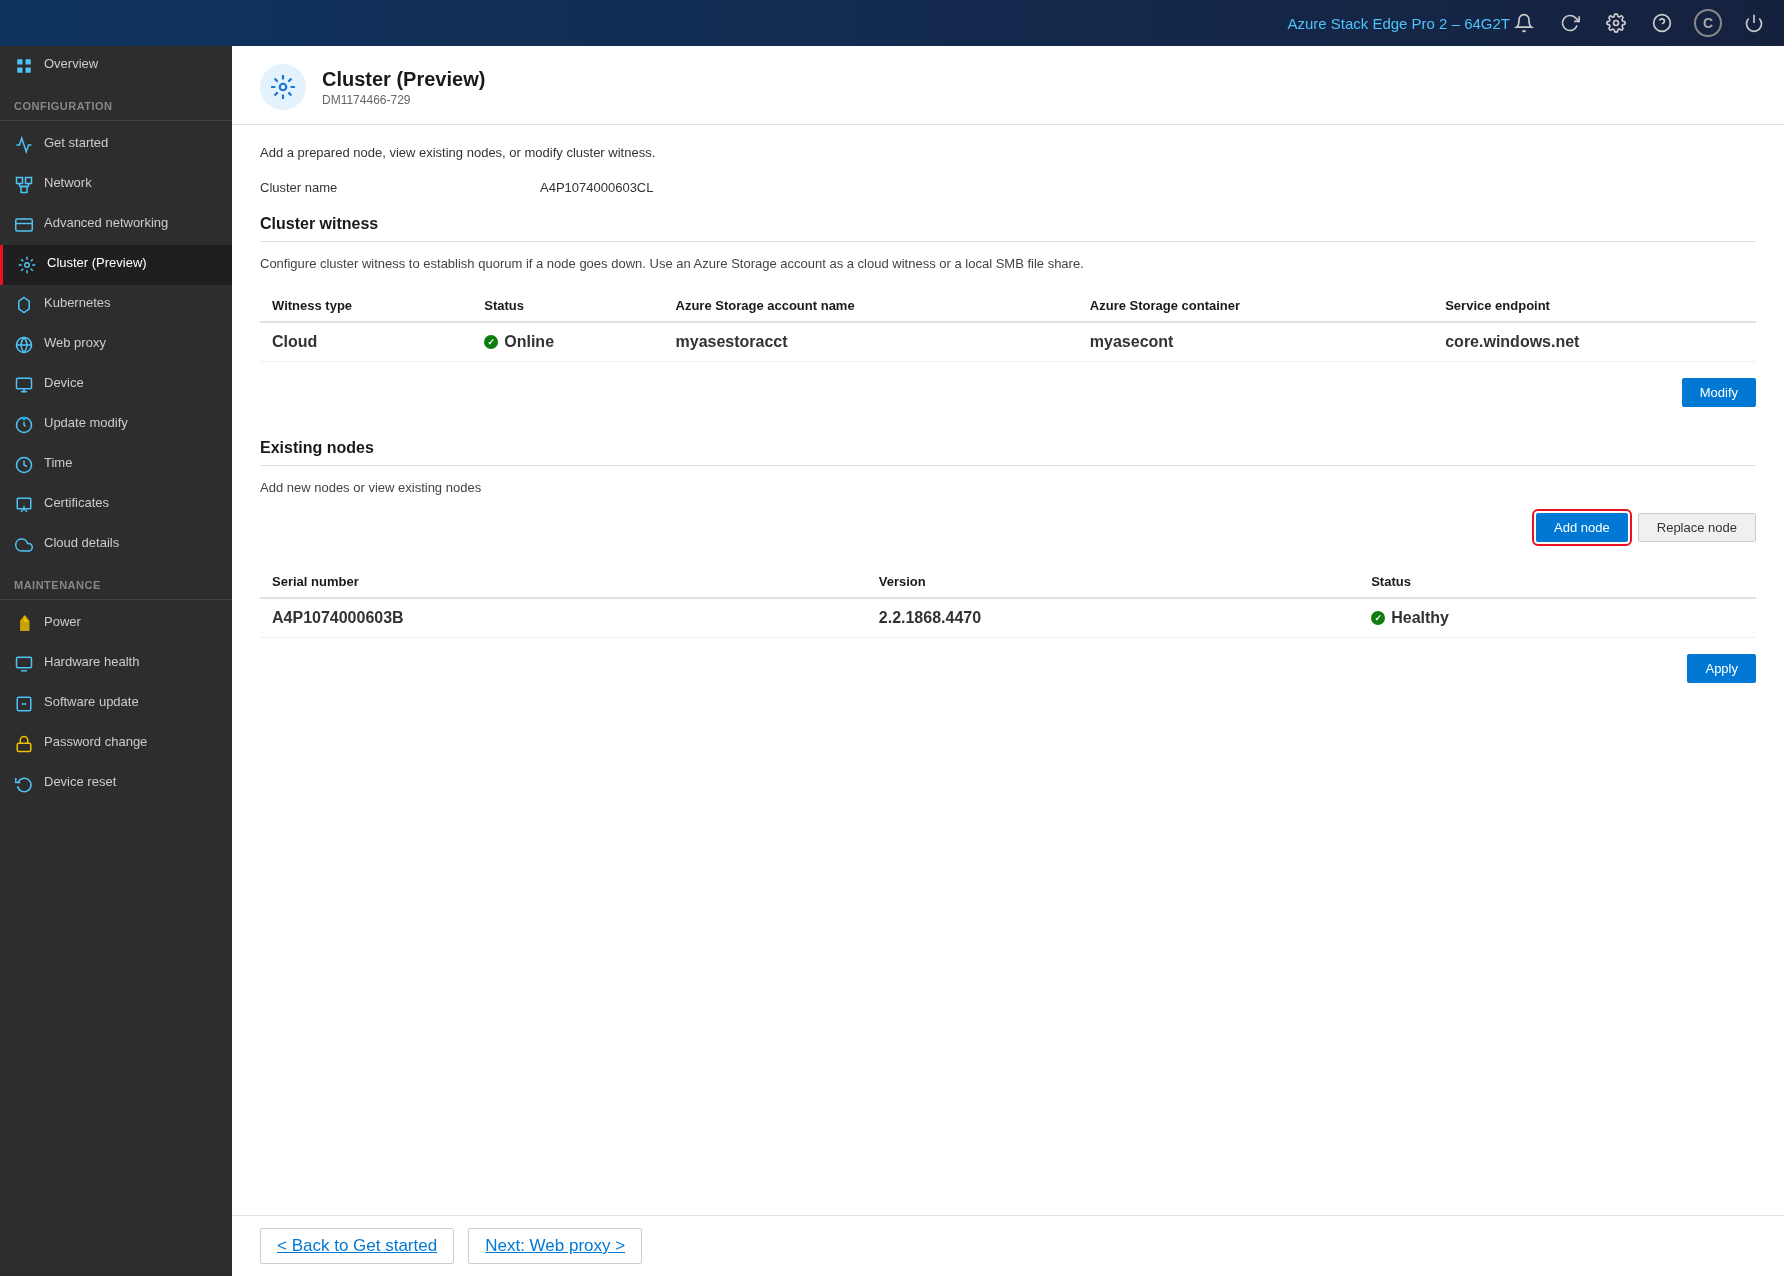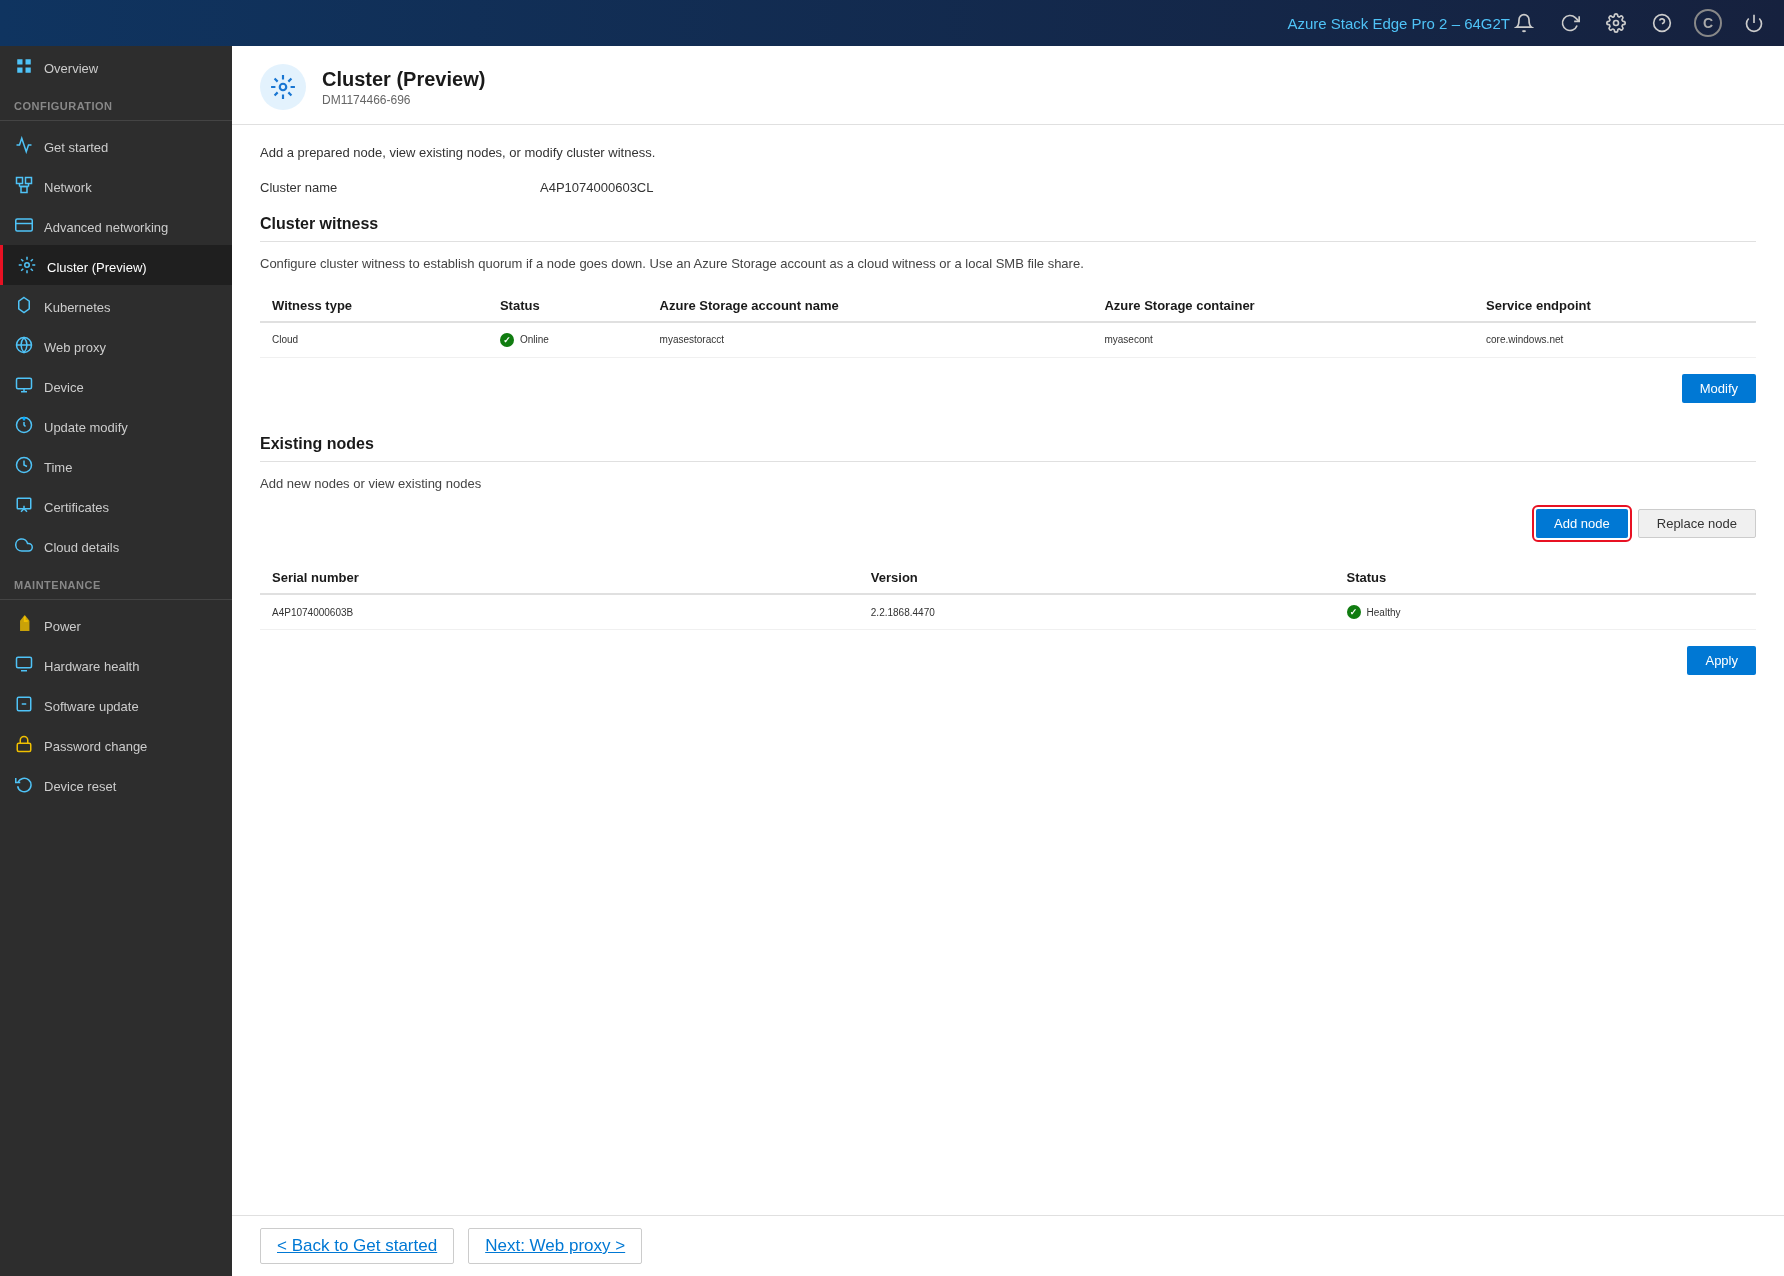--- a/index.html
+++ b/index.html
@@ -55,21 +55,21 @@
       width: 232px;
       background: #2d2d2d;
       color: #ccc;
       flex-shrink: 0;
       overflow-y: auto;
       display: flex;
       flex-direction: column;
     }
     .sidebar-item {
       display: flex;
-      align-items: flex-end;
+      align-items: flex-start;
       padding: 10px 14px;
       cursor: pointer;
       gap: 10px;
       font-size: 13px;
     }
     .sidebar-item.active {
       background: #1f1f1f;
       border-left: 3px solid #e81123;
       color: #fff;
     }
@@ -155,22 +155,23 @@
     .data-table th {
       text-align: left;
       font-weight: 600;
       font-size: 13px;
       color: #1a1a1a;
       padding: 8px 12px;
       border-bottom: 2px solid #e0e0e0;
     }
     .data-table td {
       padding: 10px 12px;
-      font-size: 10px;
+      font-size: 16px;
       border-bottom: 1px solid #f0f0f0;
+      font-weight: bold;
     }
     .status-online {
       display: flex;
       align-items: center;
       gap: 6px;
     }
     .status-dot {
       width: 14px; height: 14px;
       border-radius: 50%;
       background: #107c10;
@@ -476,21 +477,21 @@
 
     <div class="page-header">
       <div class="page-header-icon">
         <svg width="26" height="26" viewBox="0 0 24 24" fill="none" stroke="#1976d2" stroke-width="2">
             <circle cx="12" cy="12" r="3"></circle>
             <path d="M12 1v4M12 19v4M4.22 4.22l2.83 2.83M16.95 16.95l2.83 2.83M1 12h4M19 12h4M4.22 19.78l2.83-2.83M16.95 7.05l2.83-2.83"></path>
           </svg>
       </div>
       <div class="page-header-text">
         <div class="page-header-title">Cluster (Preview)</div>
-        <div class="page-header-sub">DM1174466-696</div>
+        <div class="page-header-sub">DM1174466-729</div>
       </div>
     </div>
 
     <div class="page-content">
 
       <p class="description">Add a prepared node, view existing nodes, or modify cluster witness.</p>
 
       <div class="field-row">
         <span class="field-label">Cluster name</span>
         <span class="field-value">A4P1074000603CL</span>

